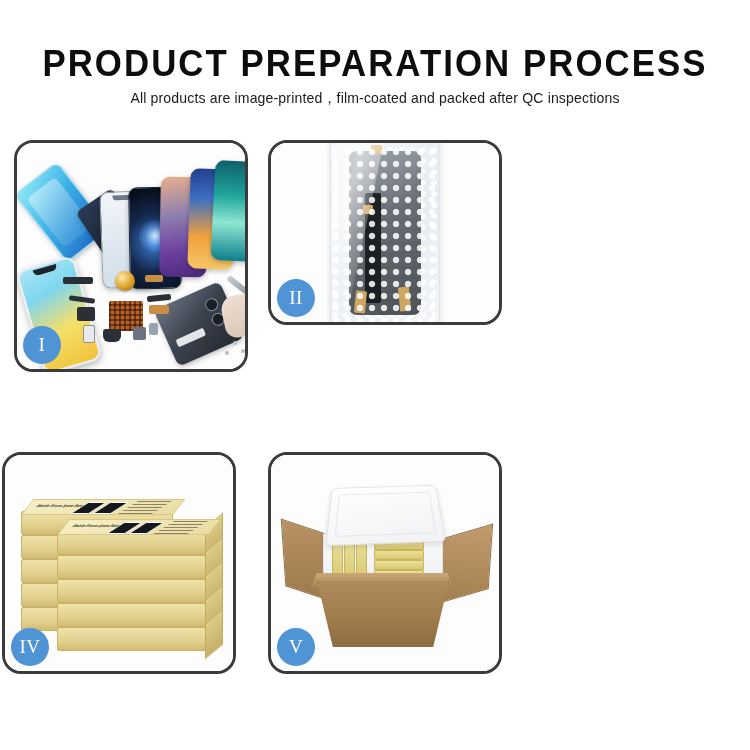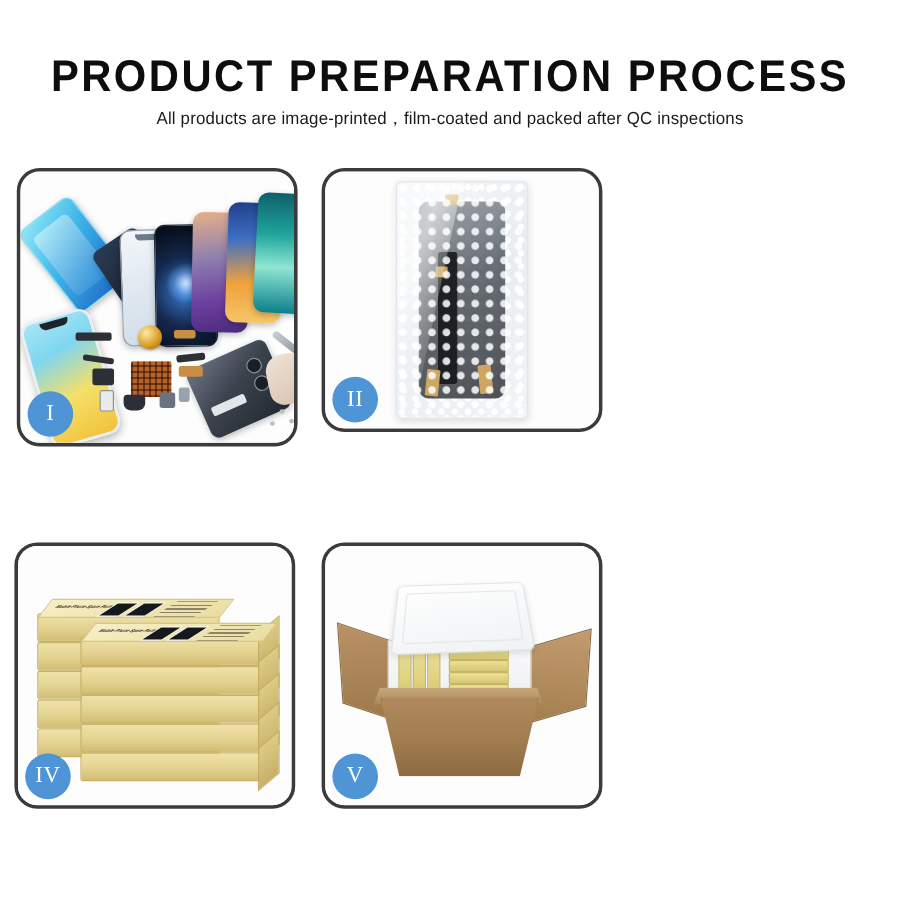--- a/index.html
+++ b/index.html
@@ -55,23 +55,23 @@
     color:#ffffff;
     font-family:"Liberation Serif",serif;
     font-size:19px;
     line-height:38px;
     text-align:center;
     letter-spacing:0.5px;
     z-index:40;
   }
   
   #p1{left:14px;top:140px;width:234px;height:232px;}
-  #p2{left:268px;top:140px;width:234px;height:220px;}
+  #p2{left:268px;top:140px;width:234px;height:185px;}
   #p3{left:522px;top:140px;width:214px;height:232px;}
-  #p4{left:12px;top:452px;width:234px;height:222px;text-decoration:underline;}
+  #p4{left:2px;top:452px;width:234px;height:222px;text-decoration:underline;}
   #p5{left:268px;top:452px;width:234px;height:222px;}
   #p6{left:522px;top:452px;width:214px;height:222px;}
   .badge{left:6px;bottom:5px;}
 
   
   .ph{position:absolute;border-radius:7px;box-shadow:0 2px 5px rgba(0,0,0,.25);}
   .ph-cyan{
     left:18px;top:26px;width:52px;height:84px;
     background:linear-gradient(150deg,#8fe8f7 0%,#3fb5e8 42%,#1a62c4 100%);
     transform:rotate(-38deg);border-radius:8px;

